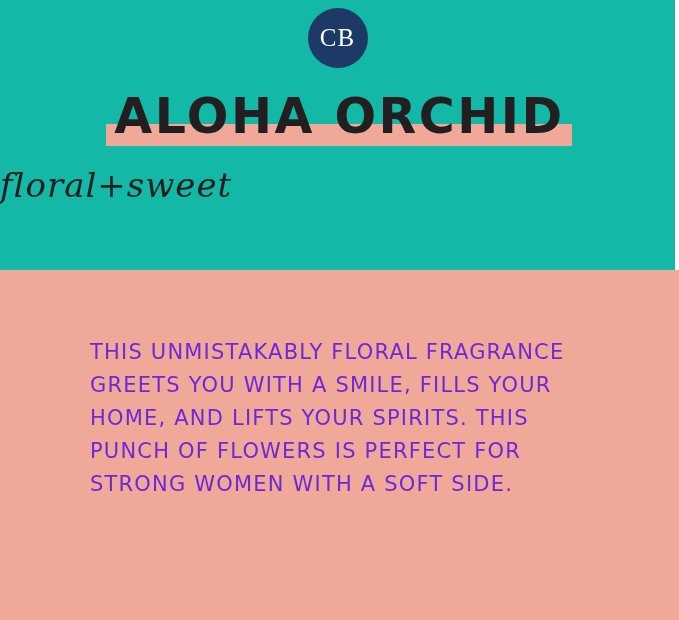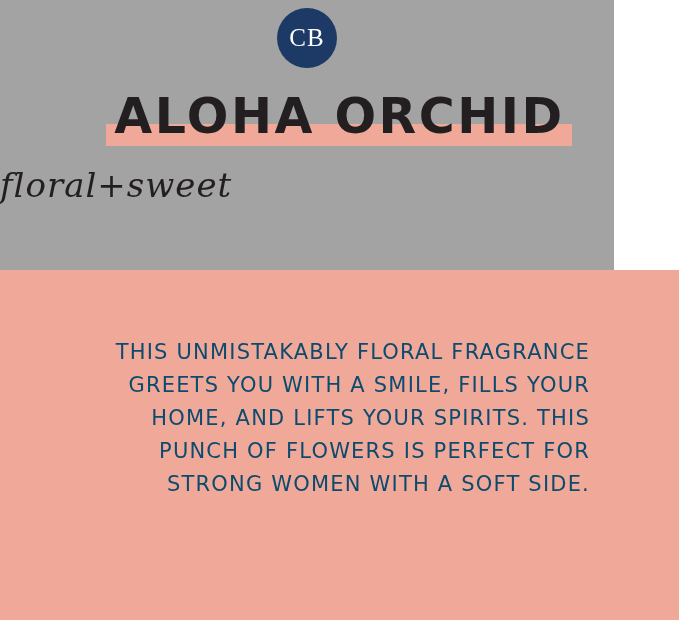--- a/index.html
+++ b/index.html
@@ -19,23 +19,23 @@
     height: 620px;
     background: #ffffff;
     box-sizing: border-box;
   }
 
   
   .top-section {
     position: absolute;
     left: 0;
     top: 0;
-    width: 614px;
+    width: 675px;
     height: 270px;
-    background: #a3a3a3;
+    background: #14b8a6;
   }
 
   .logo-badge {
     position: absolute;
     left: 50%;
     top: 8px;
     transform: translateX(-50%);
     width: 60px;
     height: 60px;
     border-radius: 50%;
@@ -102,27 +102,27 @@
     width: 679px;
     height: 350px;
     background: #f0a999;
   }
 
   .description {
     position: absolute;
     left: 90px;
     top: 66px;
     width: 500px;
-    text-align: right;
+    text-align: left;
     font-family: "DejaVu Sans", sans-serif;
     font-size: 21px;
     font-weight: 500;
     letter-spacing: 1.2px;
     line-height: 33px;
-    color: #0c4a6e;
+    color: #6d28d9;
     text-transform: uppercase;
   }
 </style>
 </head>
 <body>
 
 <div class="card">
 
   <div class="top-section">
 

